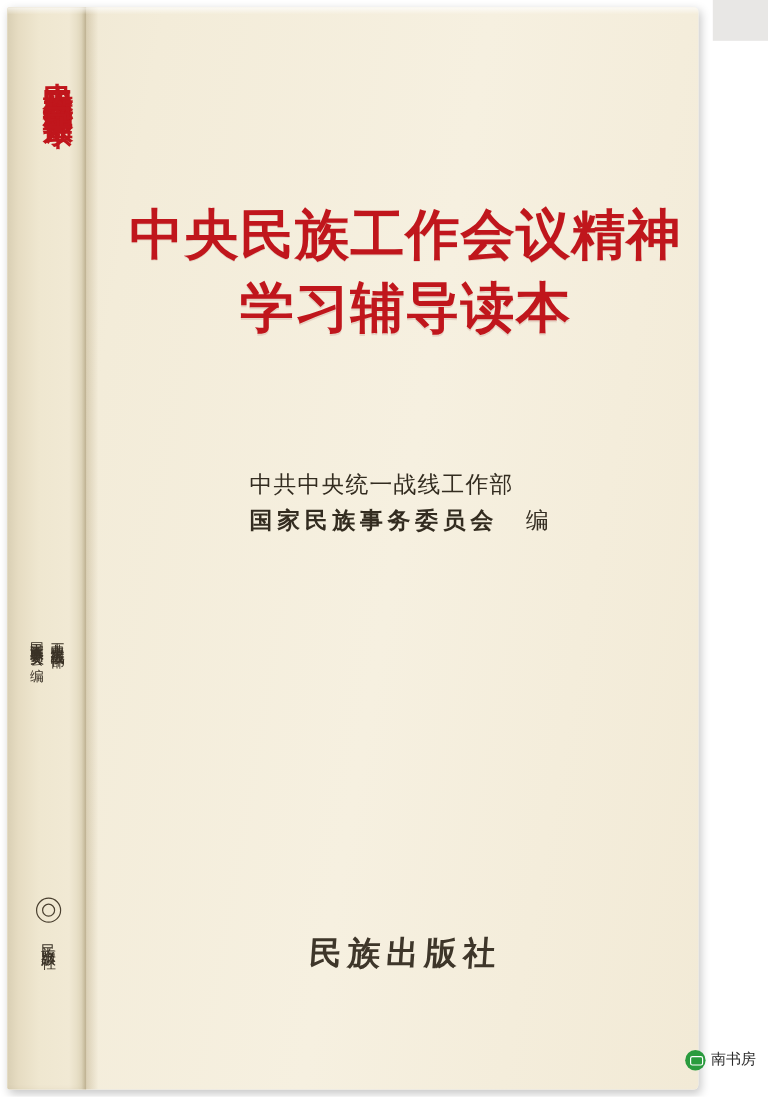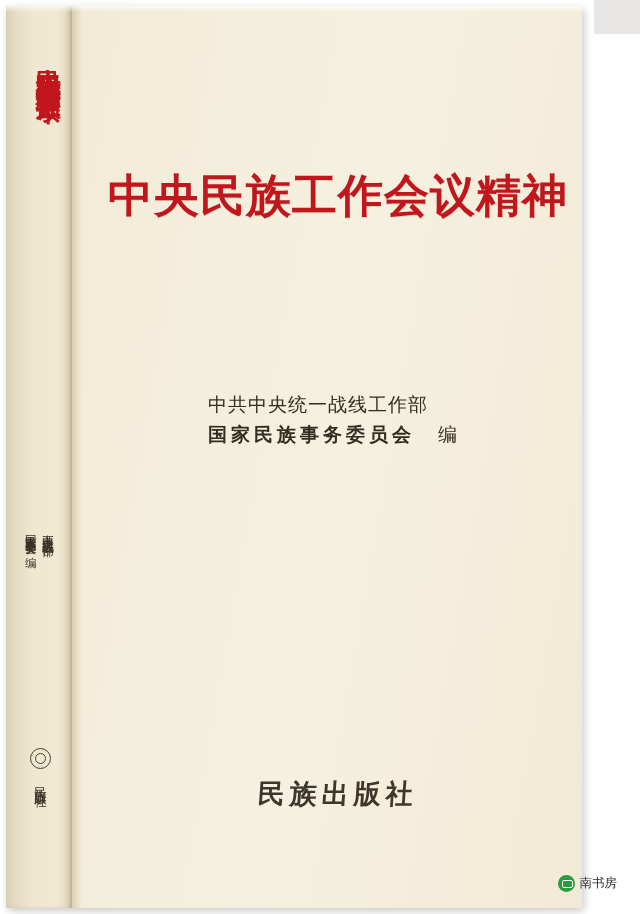--- a/index.html
+++ b/index.html
@@ -203,21 +203,21 @@
   .right-sliver .top-shadow {
     position: absolute;
     right: 0; top: 0;
     width: 46px; height: 34px;
     background: #e8e7e5;
   }
 
   
   .watermark {
     position: absolute;
-    right: 23px;
+    right: 10px;
     bottom: 22px;
     display: flex;
     align-items: center;
     gap: 5px;
   }
   .watermark .wm-logo {
     width: 17px; height: 17px;
     border-radius: 50%;
     background: #2a9b3e;
     position: relative;
@@ -257,20 +257,21 @@
         <div class="mark"></div>
         <div class="spine-press">民族出版社</div>
       </div>
     </div>
     <div class="spine-inner-edge"></div>
 
     <div class="front">
 
       <div class="title-block">
         <div class="title-line">中央民族工作会议精神</div>
+        <div class="title-line">学习辅导读本</div>
       </div>
 
       <div class="authors-block">
         <div class="author-row first">
           <span class="org">中共中央统一战线工作部</span>
         </div>
         <div class="author-row second">
           <span class="org">国家民族事务委员会</span>
           <span class="editor">编</span>
         </div>

